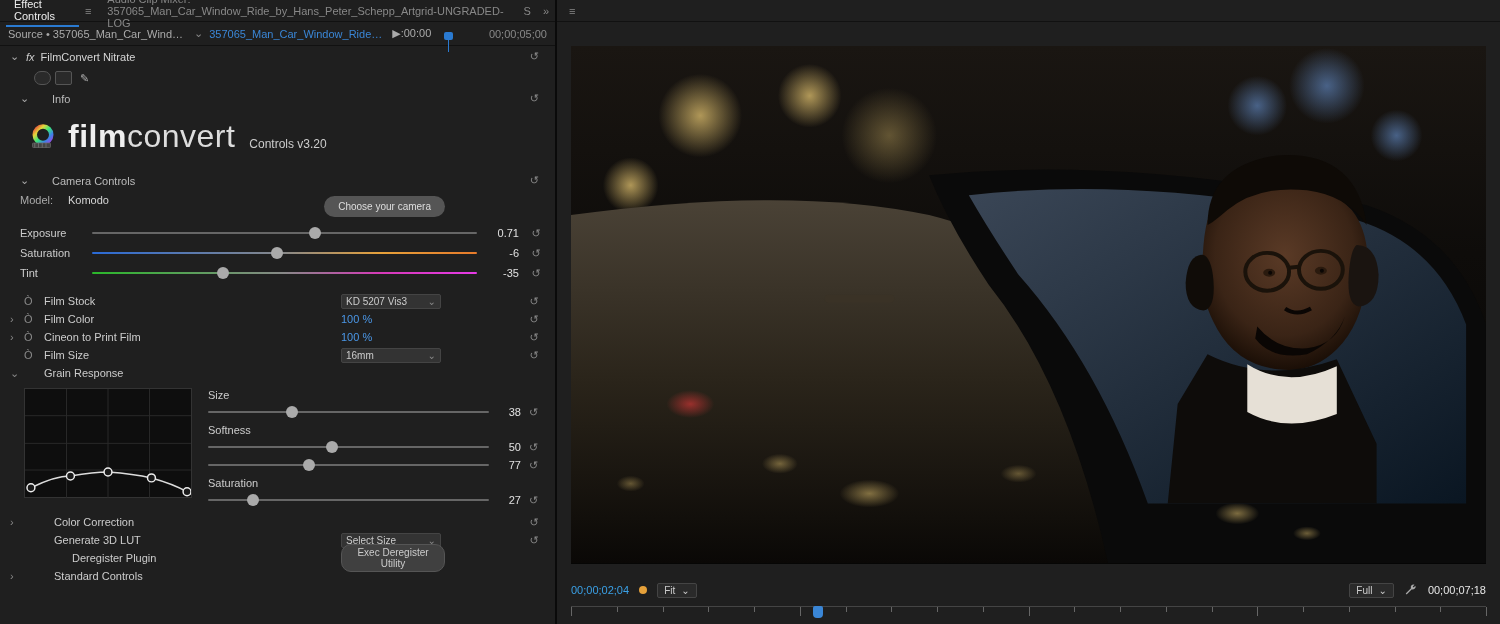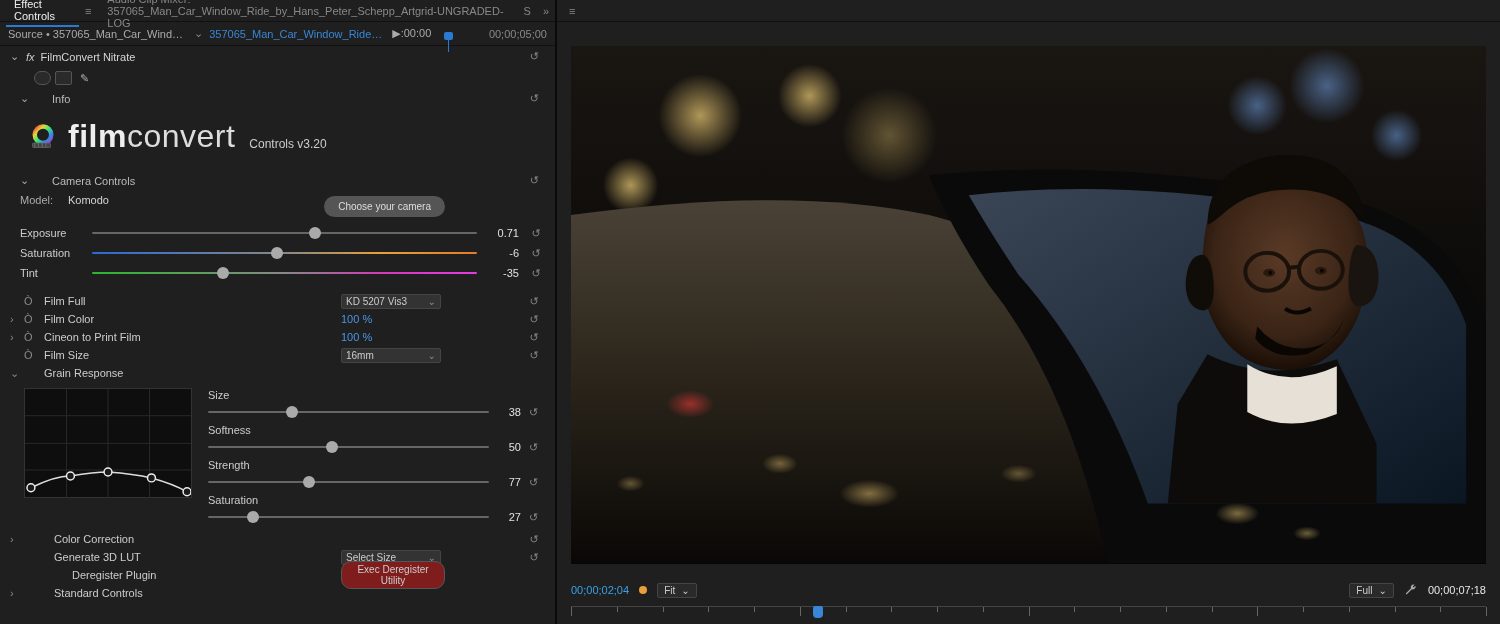--- a/index.html
+++ b/index.html
@@ -63,21 +63,21 @@
   .param-row.simple .tw{visibility:hidden;} 
   .grain-block { display:flex; gap:16px; padding:6px 12px 6px 24px;}
   .curve-box { width:168px; height:110px; background:#0e0e0e; border:1px solid #333; position:relative;}
   .curve-box svg { position:absolute; inset:0;}
   .grain-sliders { flex:1; display:flex; flex-direction:column; gap:4px;}
   .gs-lbl { color:#ccc; margin-bottom:0px; margin-top:1px;}
   .gs-row { display:flex; align-items:center; gap:8px; height:14px;}
   .gs-row .track { flex:1;}
   .gs-row .val { width:24px; text-align:right; color:#e0e0e0;}
   .gs-row .reset { width:14px; color:#888; cursor:pointer;}
-  .lut-btn { background:#7f1d1d; border:1px solid #555; color:#ccc; font-size:10px; padding:2px 14px; border-radius:10px; cursor:pointer;}
+  .lut-btn { background:#404040; border:1px solid #555; color:#ccc; font-size:10px; padding:2px 14px; border-radius:10px; cursor:pointer;}
   
   .viewer-wrap { flex:1; display:flex; align-items:center; justify-content:center; padding:20px 14px 8px 14px;}
   .viewer { width:100%; aspect-ratio:920/520; max-height:520px; background:#050505; position:relative; overflow:hidden;}
   .info-bar { height:28px; display:flex; align-items:center; padding:0 14px; gap:10px; font-size:11px;}
   .info-bar .tc-blue { color:#3aa0e6;}
   .info-bar .dot { width:8px; height:8px; border-radius:50%; background:#e6a13a;}
   .info-bar .zoom-sel { background:#2a2a2a; border:1px solid #444; color:#ccc; padding:1px 6px; border-radius:2px; display:flex; gap:6px; align-items:center; cursor:pointer; font-size:10px;}
   .info-bar .right-grp { margin-left:auto; display:flex; align-items:center; gap:10px;}
   .info-bar .tc-white { color:#e6e6e6;}
   .ruler2 { height:18px; margin:2px 14px 0 14px; border-top:1px solid #444; position:relative;}
@@ -195,21 +195,21 @@
         <span class="val">-35</span>
         <span class="reset">↺</span>
       </div>
     </div>
 
     <div style="height:8px;"></div>
 
     <div class="param-row simple">
       <span class="tw"> </span>
       <span class="stop">Ò</span>
-      <span class="lbl">Film Full</span>
+      <span class="lbl">Film Stock</span>
       <span class="spacer"></span>
       <span style="width:90px;"></span>
       <div class="select">
           <span>KD 5207 Vis3</span>
           <span class="dd">⌄</span>
         </div>
       <span style="width:80px;"></span>
       <span class="reset">↺</span>
     </div>
     <div class="param-row">
@@ -280,21 +280,20 @@
             <span class="reset">↺</span>
           </div>
         <span class="gs-lbl">Softness</span>
         <div class="gs-row">
             <div class="track">
               <div class="knob" id="k-gsoft" style="left: 44%;"></div>
             </div>
             <span class="val">50</span>
             <span class="reset">↺</span>
           </div>
-        <span class="gs-lbl">Strength</span>
         <div class="gs-row">
             <div class="track">
               <div class="knob" id="k-gstr" style="left: 36%;"></div>
             </div>
             <span class="val">77</span>
             <span class="reset">↺</span>
           </div>
         <span class="gs-lbl">Saturation</span>
         <div class="gs-row">
             <div class="track">

